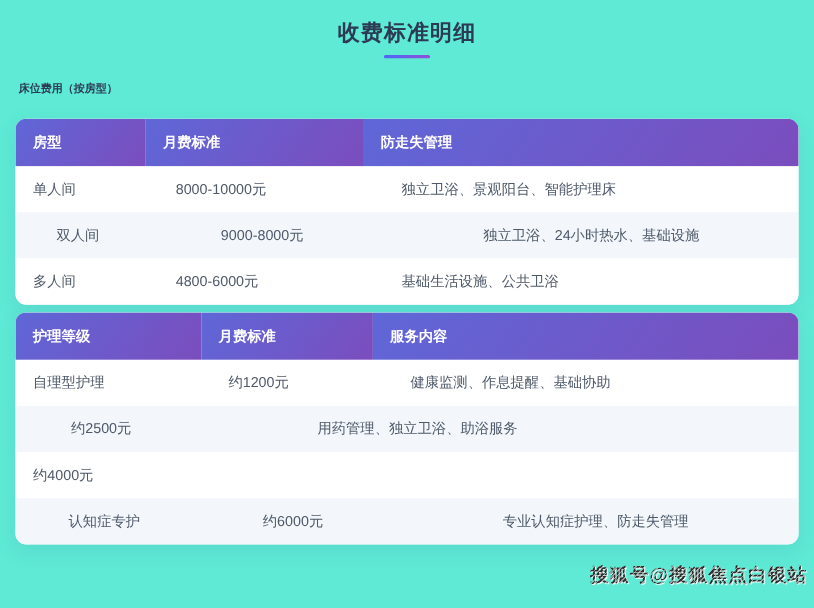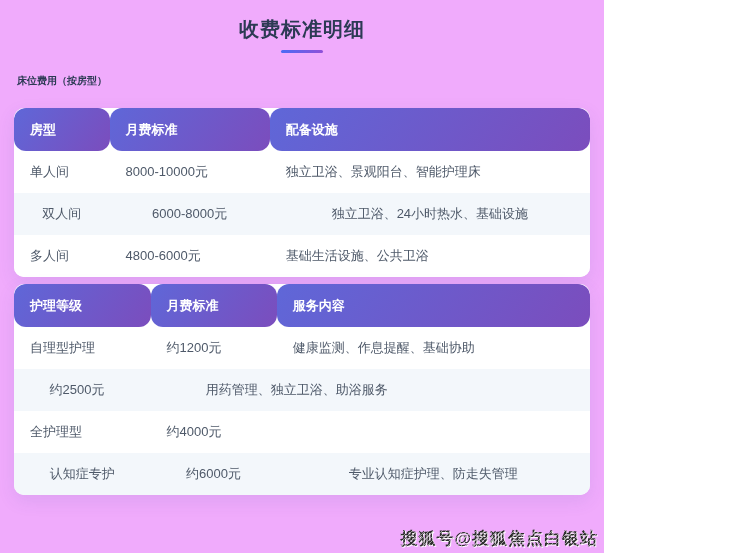--- a/index.html
+++ b/index.html
@@ -1,20 +1,20 @@
 <!DOCTYPE html>
 <html><head>
 <meta charset="utf-8">
 <style>
   html, body { margin: 0; padding: 0; background: #ffffff; }
   .page {
     position: relative;
-    width: 604px;
+    width: 740px;
     height: 553px;
-    background: #f0abfc;
+    background: #5eead4;
     overflow: hidden;
     font-family: "Liberation Sans", sans-serif;
   }
   .page-title {
     margin: 0;
     padding-top: 16px;
     text-align: center;
     font-size: 20px;
     font-weight: bold;
     letter-spacing: 1px;
@@ -47,43 +47,42 @@
   .th {
     box-sizing: border-box;
     padding: 14px 16px;
     font-size: 13px;
     font-weight: bold;
     line-height: 15px;
     color: #ffffff;
     background: linear-gradient(125deg, #5f67d8 0%, #7b4dbd 100%);
     white-space: nowrap;
     overflow: hidden;
-    border-radius: 12px;
   }
-  .tr { display: flex; background: #ffffff; }
+  .tr { display: flex; background: #ffffff; gap: 16px; }
   .tr.alt { background: #f3f7fb; text-align: center; }
   .td {
     box-sizing: border-box;
     padding: 13px 16px;
     font-size: 13px;
     line-height: 16px;
     color: #4e5969;
     white-space: nowrap;
     overflow: hidden;
   }
   .table-rooms .c1 { width: 16.6%; }
   .table-rooms .c2 { width: 27.8%; }
   .table-rooms .c3 { width: 55.6%; }
   .table-care .c1 { width: 23.7%; }
   .table-care .c2 { width: 21.9%; }
   .table-care .c3 { width: 54.4%; }
   .watermark {
     position: absolute;
     right: 6px;
-    bottom: 3px;
+    bottom: 19px;
     font-size: 17px;
     font-weight: bold;
     letter-spacing: 1px;
     background: repeating-linear-gradient(135deg, #2e2e2e 0px, #2e2e2e 2px, #9a9a9a 2px, #9a9a9a 3px);
     -webkit-background-clip: text;
     background-clip: text;
     color: transparent;
     filter: drop-shadow(1px 1px 0 rgba(255,255,255,0.9));
   }
 </style>
@@ -94,30 +93,30 @@
   <h1 class="page-title">收费标准明细</h1>
   <div class="title-underline"></div>
 
   <div class="content">
 
     <h2 class="section-heading">床位费用（按房型）</h2>
     <div class="fee-table table-rooms">
       <div class="thead">
         <div class="th c1">房型</div>
         <div class="th c2">月费标准</div>
-        <div class="th c3">配备设施</div>
+        <div class="th c3">防走失管理</div>
       </div>
       <div class="tr">
         <div class="td c1">单人间</div>
         <div class="td c2">8000-10000元</div>
         <div class="td c3">独立卫浴、景观阳台、智能护理床</div>
       </div>
       <div class="tr alt">
         <div class="td c1">双人间</div>
-        <div class="td c2">6000-8000元</div>
+        <div class="td c2">9000-8000元</div>
         <div class="td c3">独立卫浴、24小时热水、基础设施</div>
       </div>
       <div class="tr">
         <div class="td c1">多人间</div>
         <div class="td c2">4800-6000元</div>
         <div class="td c3">基础生活设施、公共卫浴</div>
       </div>
     </div>
 
     <div class="fee-table table-care second">
@@ -129,21 +128,20 @@
       <div class="tr">
         <div class="td c1">自理型护理</div>
         <div class="td c2">约1200元</div>
         <div class="td c3">健康监测、作息提醒、基础协助</div>
       </div>
       <div class="tr alt">
         <div class="td c2">约2500元</div>
         <div class="td c3">用药管理、独立卫浴、助浴服务</div>
       </div>
       <div class="tr">
-        <div class="td c1">全护理型</div>
         <div class="td c2">约4000元</div>
       </div>
       <div class="tr alt">
         <div class="td c1">认知症专护</div>
         <div class="td c2">约6000元</div>
         <div class="td c3">专业认知症护理、防走失管理</div>
       </div>
     </div>
 
   </div>

